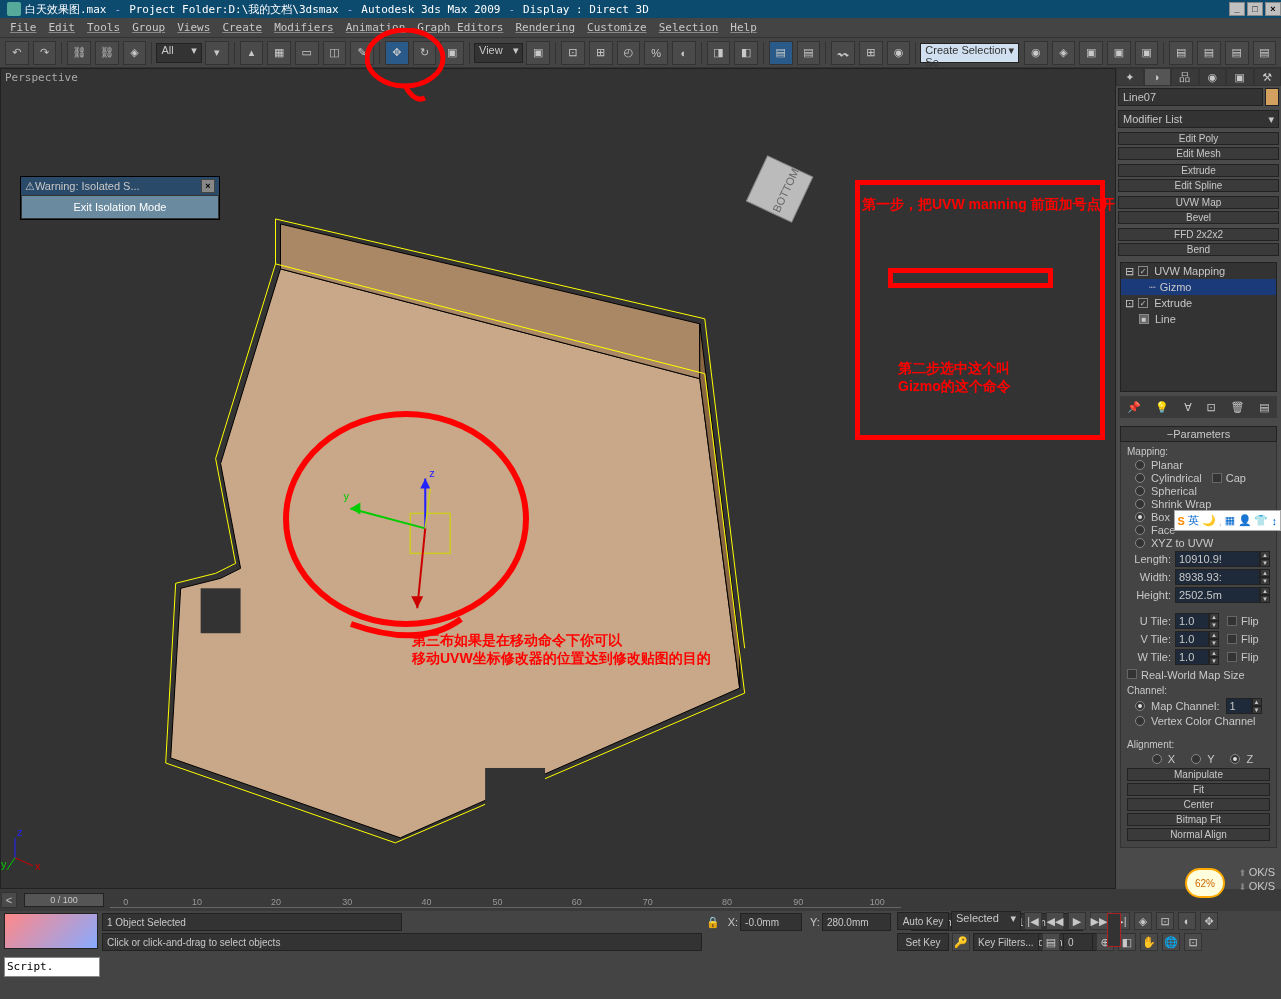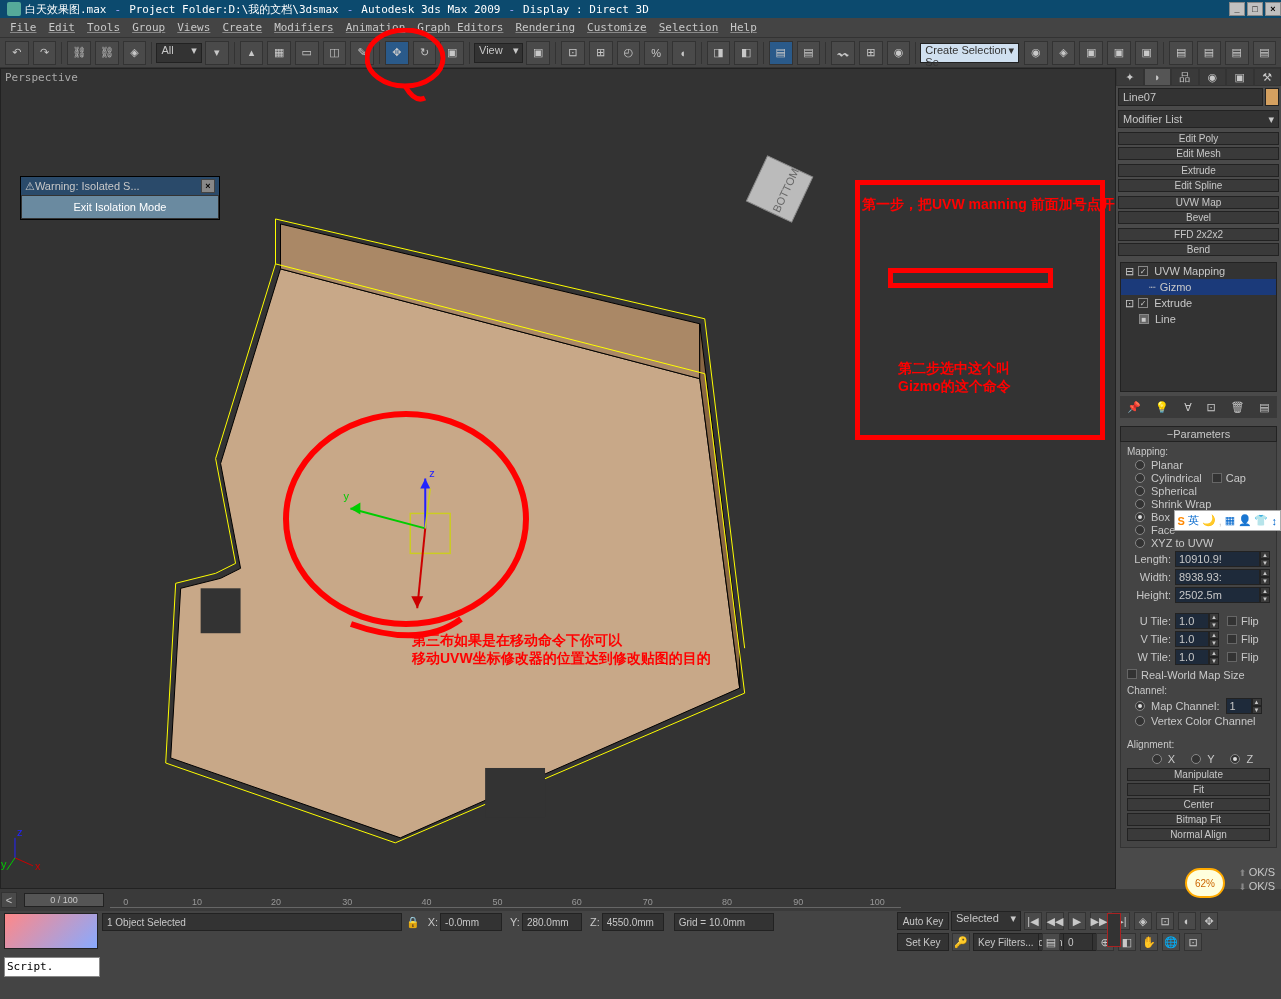--- a/index.html
+++ b/index.html
@@ -456,30 +456,31 @@
     <span style="left:87%">90</span>
     <span style="left:97%">100</span>
   </div>
   <div style="width:380px"></div>
 </div>
 
 <div class="statbar">
   <div style="width:94px;height:36px;background:linear-gradient(135deg,#f88,#8af);border:1px solid #222"></div>
   <div style="display:flex;flex-direction:column;gap:2px">
     <div class="statbox" style="width:300px">1 Object Selected</div>
+    <div class="statbox" style="width:600px">Click or click-and-drag to select objects</div>
   </div>
   <div style="display:flex;align-items:center;height:18px">
     <span>🔒</span>
     <div class="coord">
         <span class="lbl">X:</span>
         <div class="statbox" style="width:62px">-0.0mm</div>
       </div>
     <div class="coord">
         <span class="lbl">Y:</span>
-        <div class="statbox" style="width:60px">280.0mm</div>
+        <div class="statbox" style="width:69px">280.0mm</div>
       </div>
     <div class="coord">
         <span class="lbl">Z:</span>
         <div class="statbox" style="width:62px">4550.0mm</div>
       </div>
     <div class="statbox" style="margin-left:10px;width:100px">Grid = 10.0mm</div>
   </div>
   <div style="position:absolute;right:170px;bottom:2px;display:flex;align-items:center">
     <span style="color:#5cf">▣</span>
     <div class="statbox" style="width:90px;margin-left:4px">Add Time Tag</div>

